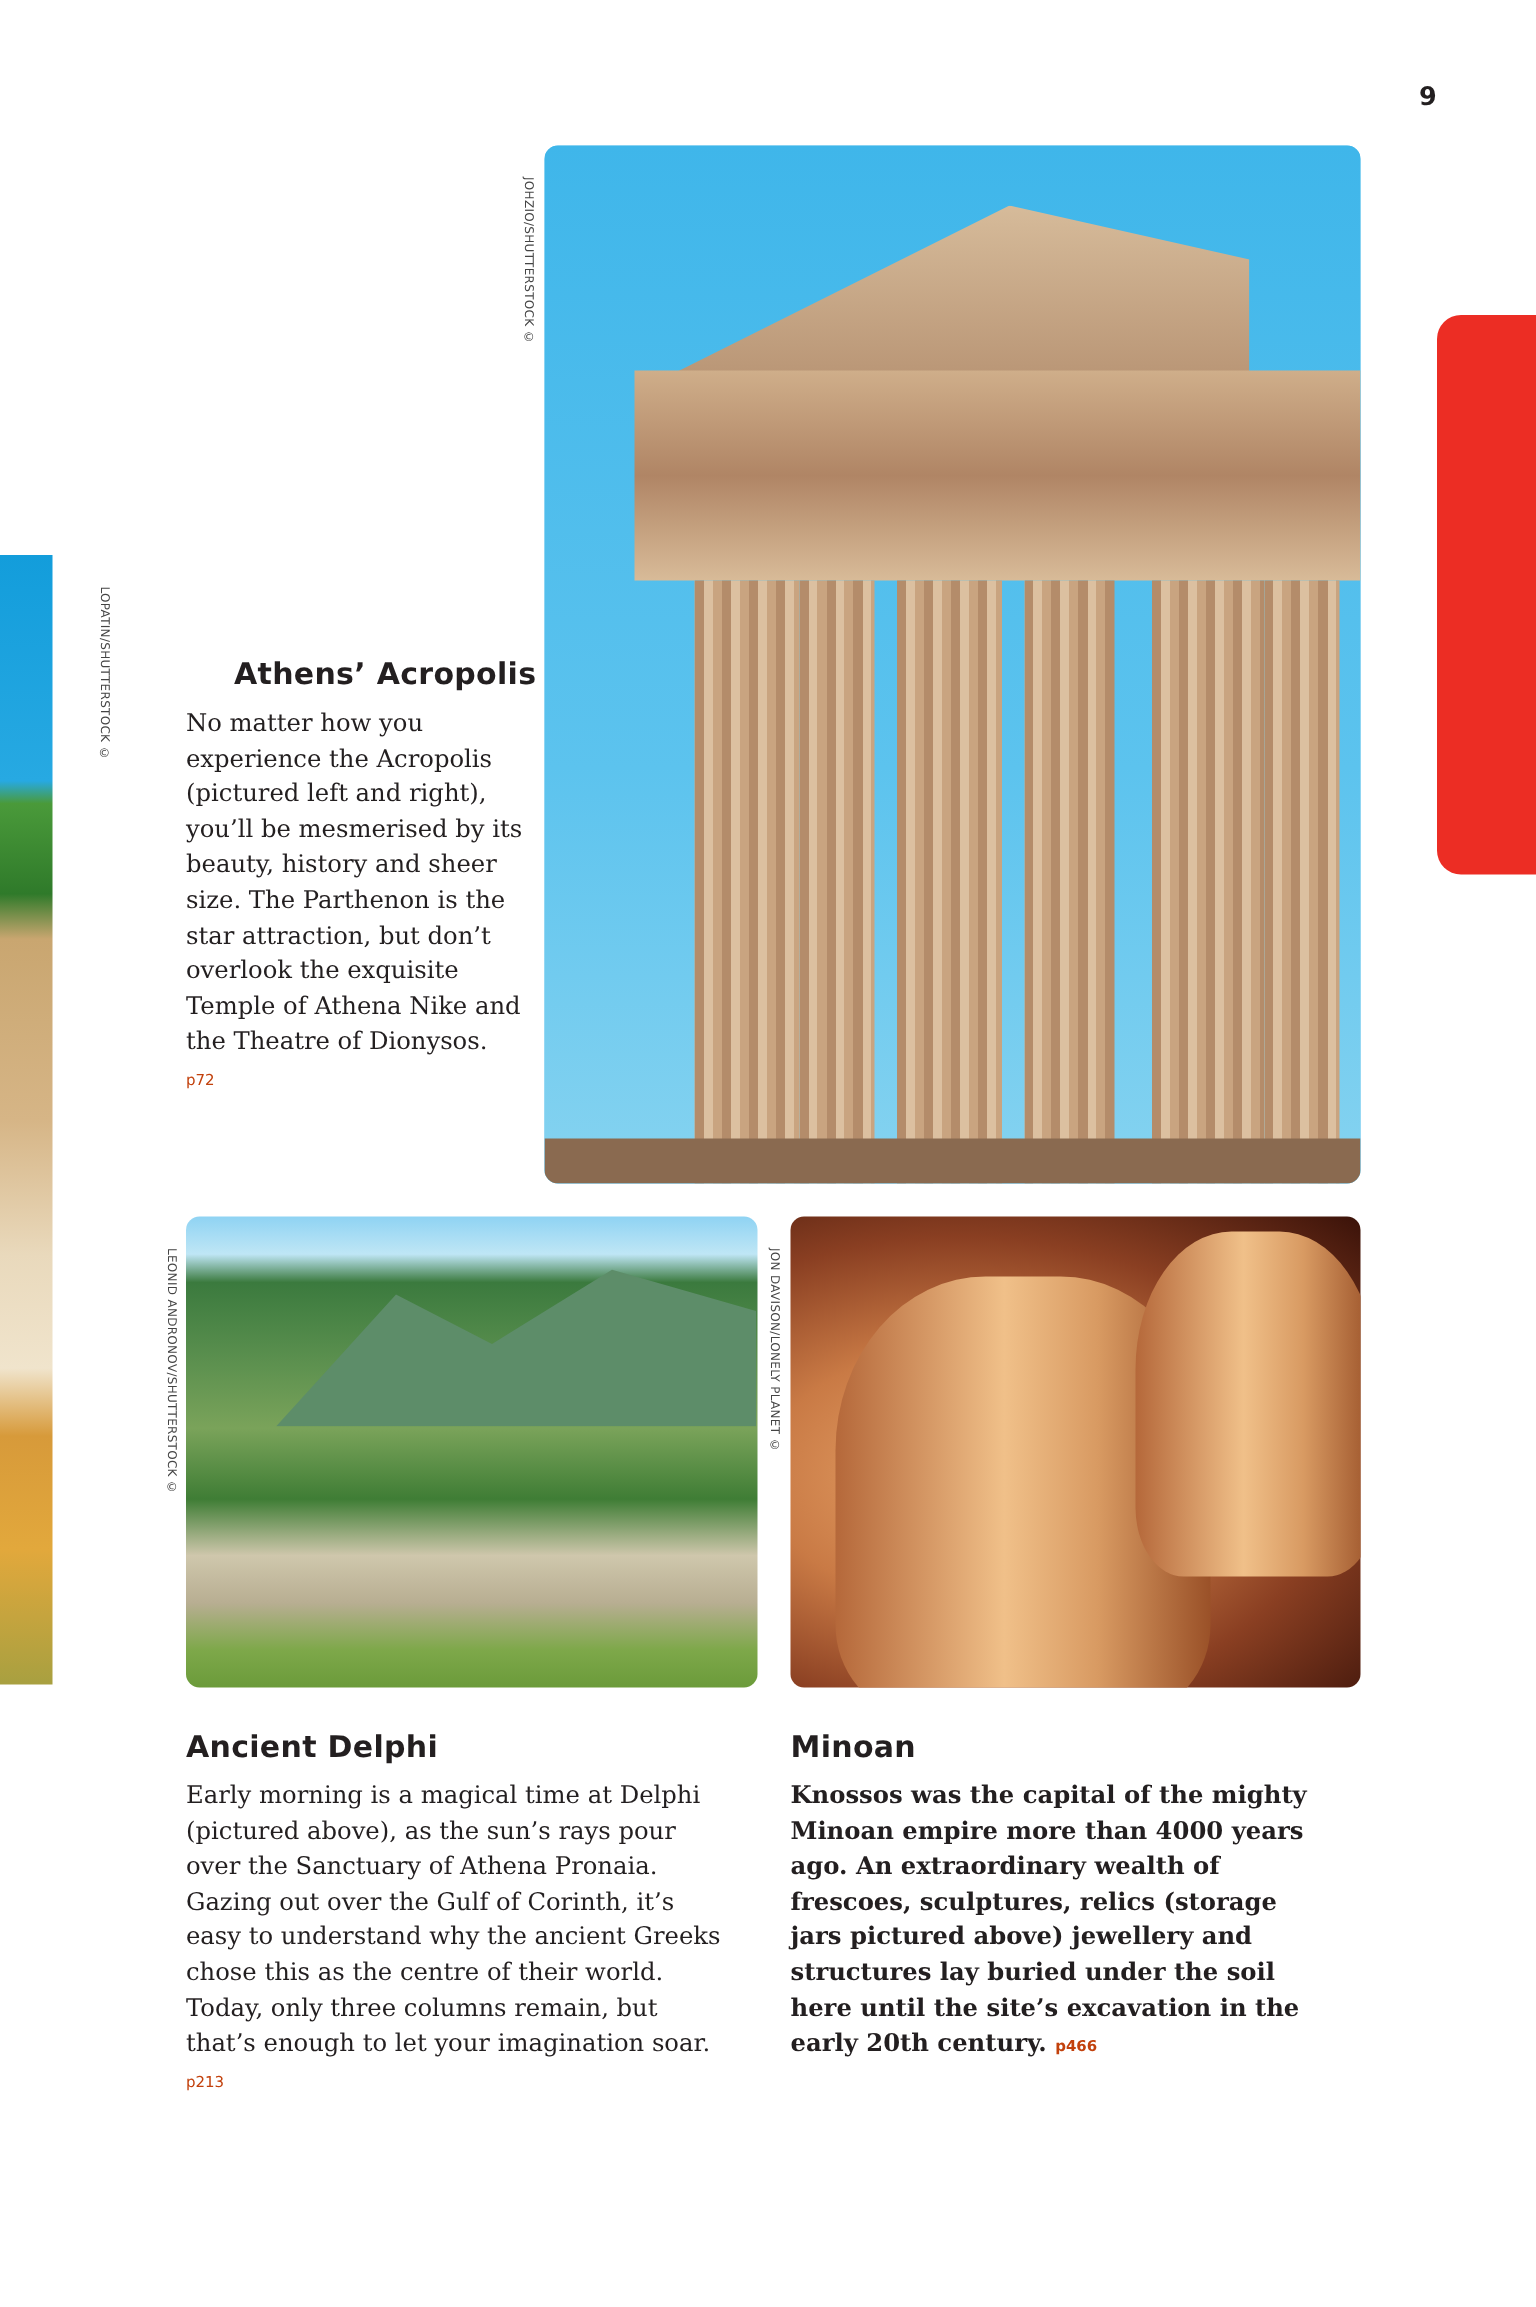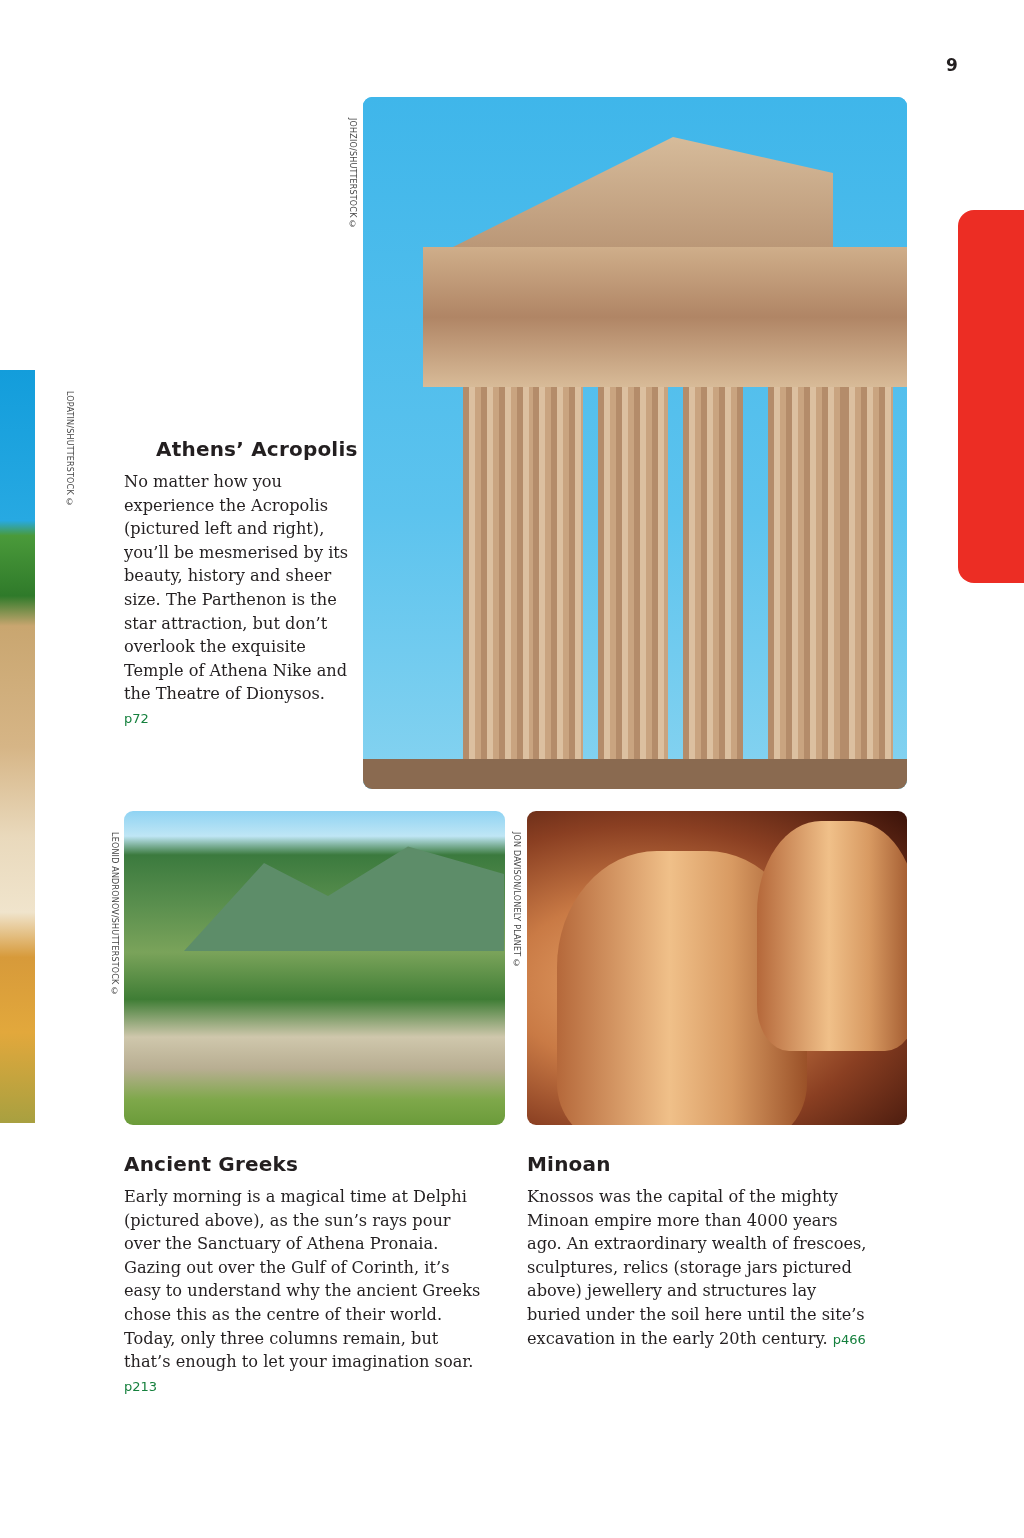--- a/index.html
+++ b/index.html
@@ -3,21 +3,21 @@
 <meta charset="utf-8">
 <style>
   html, body { margin:0; padding:0; }
   body { width:1024px; height:1538px; background:#ffffff; position:relative; overflow:hidden; font-family:"DejaVu Serif", serif; color:#231f20; }
   .page-number { position:absolute; left:946px; top:55px; font-family:"DejaVu Sans", sans-serif; font-weight:bold; font-size:17px; color:#231f20; }
   .thumb-tab { position:absolute; left:958px; top:210px; width:80px; height:373px; background:#ec2d24; border-radius:16px 0 0 16px; }
   .photo { position:absolute; overflow:hidden; }
   .credit { position:absolute; font-family:"DejaVu Sans", sans-serif; font-size:8px; color:#444; letter-spacing:0.2px; writing-mode:vertical-rl; white-space:nowrap; }
   .heading { position:absolute; font-family:"DejaVu Sans", sans-serif; font-weight:bold; font-size:20px; color:#231f20; margin:0; letter-spacing:0.2px; }
   .body-text { position:absolute; font-family:"DejaVu Serif", serif; font-size:16.2px; line-height:23.6px; color:#231f20; margin:0; }
-  .pageref { font-family:"DejaVu Sans", sans-serif; color:#15803d; font-size:13px; }
+  .pageref { font-family:"DejaVu Sans", sans-serif; color:#c2410c; font-size:10px; }
 
   
   .left-strip { left:0; top:370px; width:35px; height:753px;
     background: linear-gradient(180deg,#139ddb 0%,#27a9e2 20%,#4a9a3a 22%,#2f7a2a 30%,#c9a670 34%,#d6b586 50%,#e9d9bc 62%,#f0e4cc 72%,#d79a3a 78%,#e2a83c 88%,#a8a040 100%); }
 
   
   .parthenon { left:363px; top:97px; width:544px; height:692px; border-radius:9px; background:#44b9ec; }
   .sky { position:absolute; inset:0; background:linear-gradient(180deg,#3fb6ea 0%,#5cc3ee 60%,#86d3f0 100%); }
   .pediment { position:absolute; left:70px; top:40px; width:400px; height:120px; background:linear-gradient(180deg,#d6bb9a,#b89474); clip-path:polygon(0 100%,60% 0,100% 30%,100% 100%); }
   .entab { position:absolute; left:60px; top:150px; width:484px; height:140px; background:linear-gradient(180deg,#cfae8a,#b08565 50%,#d8bb98); }
@@ -69,17 +69,17 @@
   <div class="mtn" style="left:60px;top:30px;width:320px;height:110px;clip-path:polygon(0 100%,25% 20%,45% 50%,70% 5%,100% 30%,100% 100%);"></div>
 </div>
 <div class="credit credit-leonid">LEONID ANDRONOV/SHUTTERSTOCK ©</div>
 
 <div class="photo knossos">
   <div class="jar" style="left:30px;top:40px;width:250px;height:290px;"></div>
   <div class="jar" style="left:230px;top:10px;width:160px;height:230px;"></div>
 </div>
 <div class="credit credit-jon">JON DAVISON/LONELY PLANET ©</div>
 
-<h2 class="heading" style="left:124px;top:1152px;">Ancient Greeks</h2>
+<h2 class="heading" style="left:124px;top:1152px;">Ancient Delphi</h2>
 <p class="body-text" style="left:124px;top:1185px;width:360px;"><span>Early morning is a magical time at Delphi (pictured above), as the sun’s rays pour over the Sanctuary of Athena Pronaia. Gazing out over the Gulf of Corinth, it’s easy to understand why the ancient Greeks chose this as the centre of their world. Today, only three columns remain, but that’s enough to let your imagination soar.</span> <span class="pageref">p213</span></p>
 
 <h2 class="heading" style="left:527px;top:1152px;">Minoan</h2>
-<p class="body-text" style="left:527px;top:1185px;width:345px;"><span>Knossos was the capital of the mighty Minoan empire more than 4000 years ago. An extraordinary wealth of frescoes, sculptures, relics (storage jars pictured above) jewellery and structures lay buried under the soil here until the site’s excavation in the early 20th century.</span> <span class="pageref">p466</span></p>
+<p class="body-text" style="left:527px;top:1185px;width:345px;font-weight:bold;"><span>Knossos was the capital of the mighty Minoan empire more than 4000 years ago. An extraordinary wealth of frescoes, sculptures, relics (storage jars pictured above) jewellery and structures lay buried under the soil here until the site’s excavation in the early 20th century.</span> <span class="pageref">p466</span></p>
 
 </body></html>

